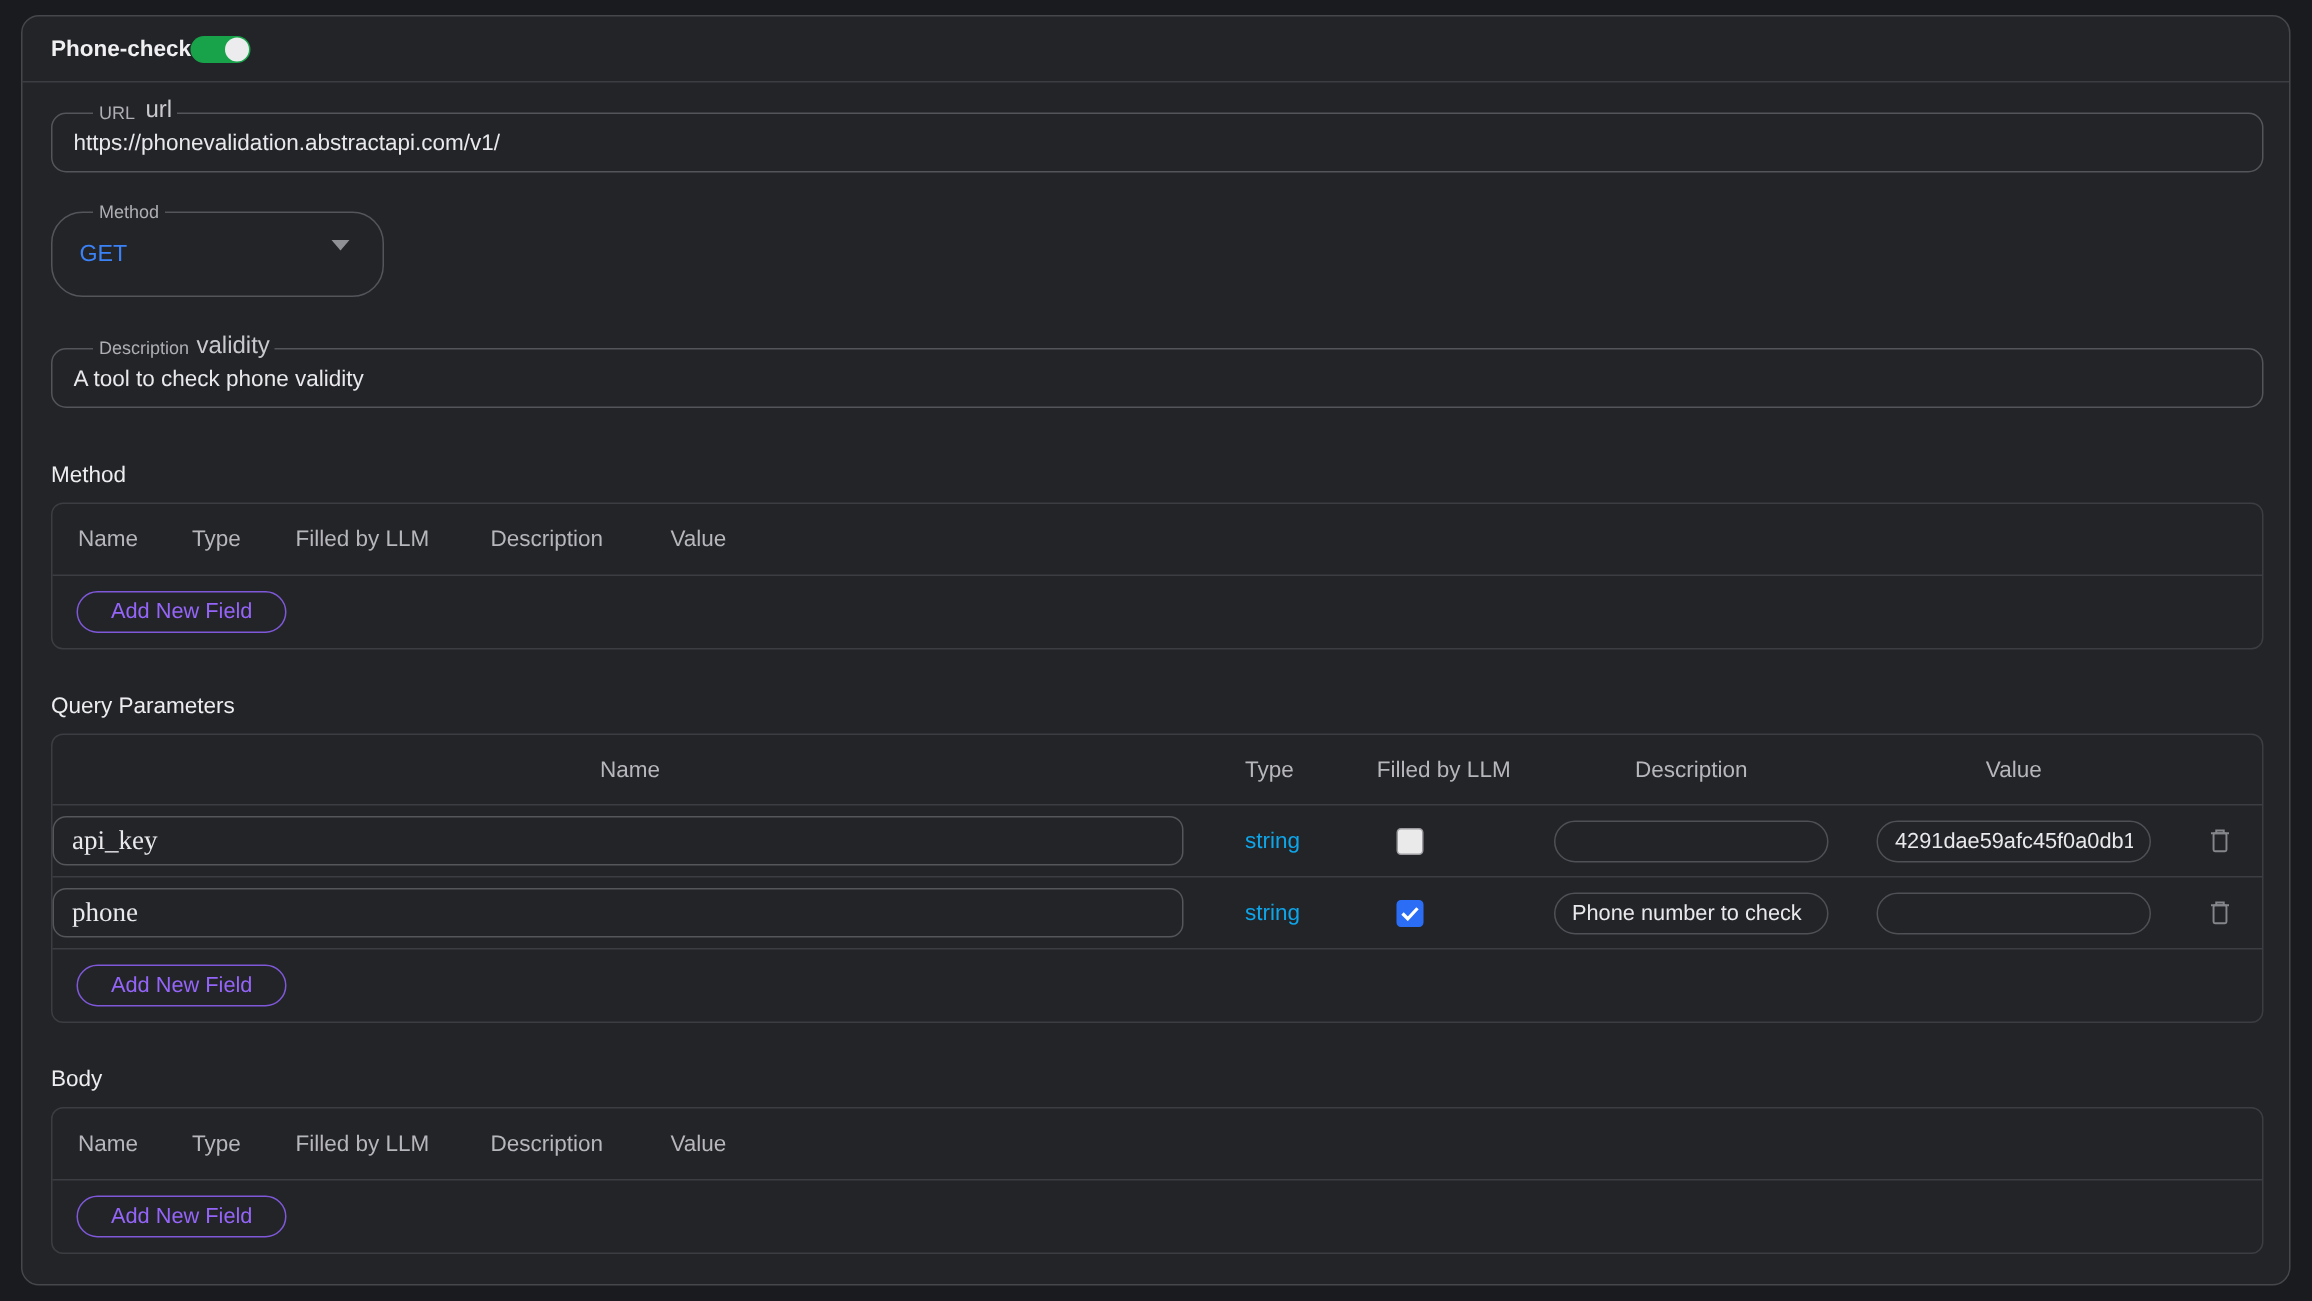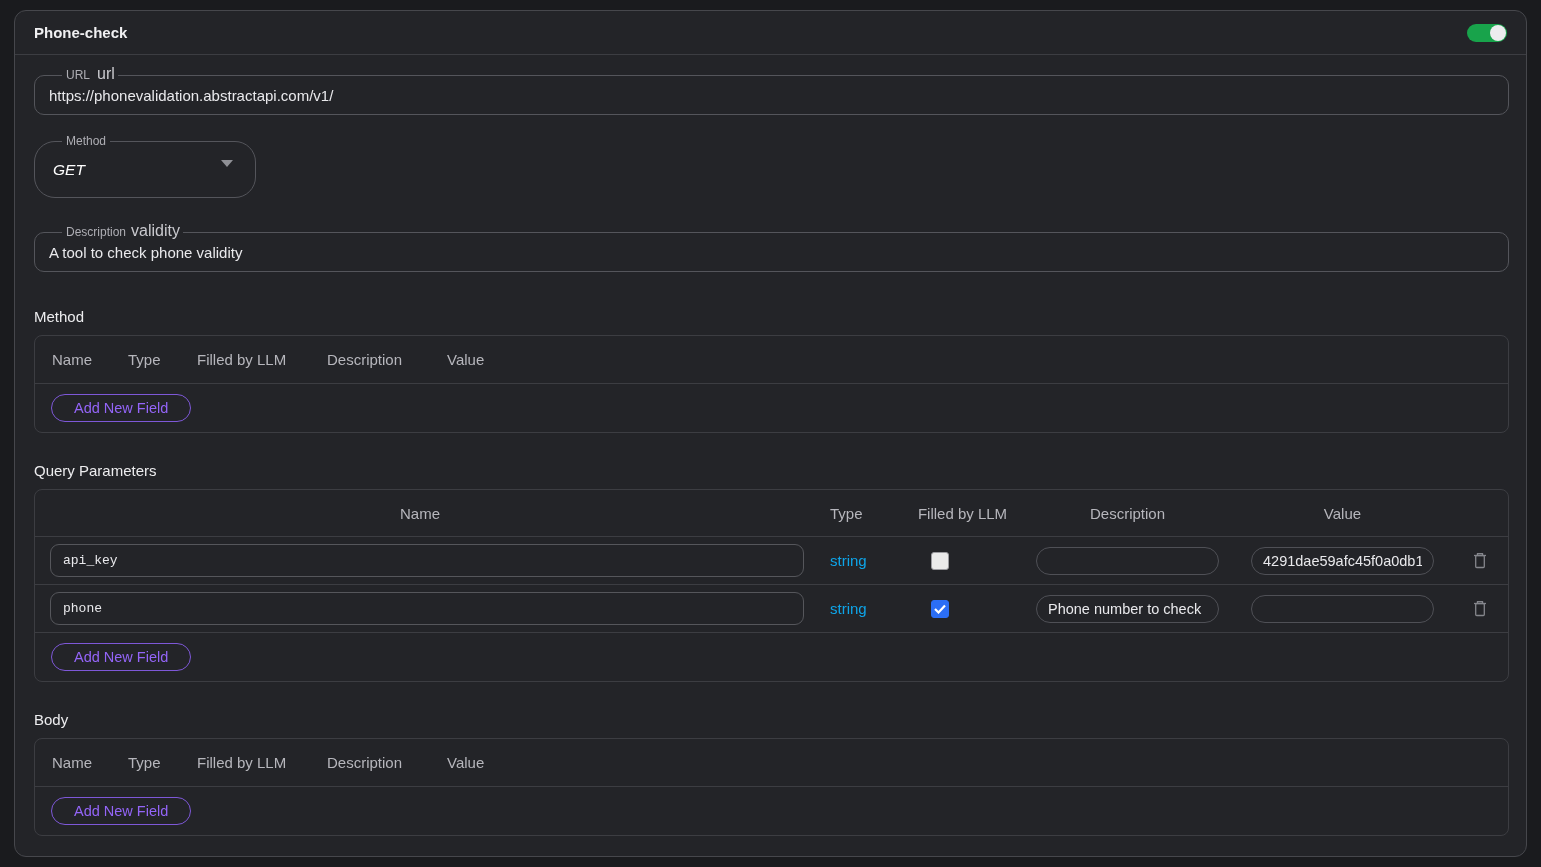--- a/index.html
+++ b/index.html
@@ -2,21 +2,21 @@
 <html><head>
 <meta charset="utf-8">
 <style>
   * { margin:0; padding:0; box-sizing:border-box; }
   html,body { width:1541px; height:867px; background:#1a1b1e; overflow:hidden;
               font-family:"Liberation Sans","DejaVu Sans",sans-serif; }
 
   .card { position:absolute; left:14px; top:10px; width:1513px; height:847px;
           background:#232428; border:1px solid #46474c; border-radius:12px; }
 
-  .titlebar { height:44px; display:flex; align-items:center; justify-content:space-between;
+  .titlebar { height:44px; display:flex; align-items:center; 
               padding:0 19px; border-bottom:1px solid #3c3d42; }
   .title { font-size:15px; font-weight:bold; color:#f0f0f2; }
 
   .toggle { width:40px; height:18px; border-radius:10px; background:#3a3b40; position:relative; cursor:pointer; }
   .toggle.on { background:#18a34b; }
   .toggle .knob { width:16px; height:16px; border-radius:50%; background:#ececee; position:absolute; top:1px; left:1px; }
   .toggle.on .knob { left:auto; right:1px; }
 
   .content { padding:20px 19px 0 19px; }
 
@@ -25,21 +25,21 @@
   .ofield input { width:100%; height:100%; background:transparent; border:0; outline:0;
                   color:#e9e9ec; font-size:15px; font-family:inherit; padding:0 14px; }
   .flabel { position:absolute; top:-8px; left:27px; font-size:12px; color:#aeaeb4;
             background:#232428; padding:0 4px; line-height:15px; }
   .flabel-big { position:absolute; top:-12px; font-size:16px; color:#c9c9ce;
                 background:#232428; padding:0 3px; line-height:19px; }
   .big-url { left:59px; } .big-desc { left:93px; }
 
   .select { position:relative; width:222px; height:57px; border:1px solid #54555b; border-radius:21px;
             display:flex; align-items:center; padding:0 18px; margin-top:26px; cursor:pointer; }
-  .select .val { font-size:15.5px; color:#ffffff;font-style:italic; }
+  .select .val { font-size:15.5px; color:#3b82f6; }
   .caret { position:absolute; right:22px; top:18px; width:0; height:0;
            border-left:6px solid transparent; border-right:6px solid transparent; border-top:7px solid #8f9096; }
 
   .desc-field { margin-top:34px; }
 
   .heading { font-size:15px; color:#ededef; margin:29px 0 9px 0; line-height:18px; }
   .heading.first { margin-top:36px; }
 
   .tbl { width:1475px; border:1px solid #3c3d42; border-radius:8px; }
   .thead { height:48px; display:flex; align-items:center; padding-left:17px;
@@ -49,22 +49,22 @@
   .btnrow { height:48px; display:flex; align-items:center; padding-left:16px; }
   .addbtn { height:28px; padding:0 22px; border-radius:14px; border:1px solid #7e58d8;
             background:transparent; color:#9465f8; font-size:14.5px; font-family:inherit;
             display:flex; align-items:center; cursor:pointer; }
 
   .qgrid { display:grid; grid-template-columns:770px 100px 115px 215px 215px 60px; align-items:center; }
   .qhead { height:47px; border-bottom:1px solid #3c3d42; color:#b6b6bc; font-size:15px; }
   .qhead .cc { text-align:center; }
   .qhead .cl { padding-left:25px; }
   .qrow { height:48px; border-bottom:1px solid #3c3d42; }
-  .name-input { margin-left:15px; width:754px; height:33px; border:1px solid #55565b; border-radius:9px;
-                background:transparent; color:#e9e9ec; font-size:13px; font-family:Liberation Mono, monospace; padding:0 12px; outline:0; }
+  .name-input { width:754px; height:33px; border:1px solid #55565b; border-radius:9px;
+                background:transparent; color:#e9e9ec; font-size:18px; font-family:Liberation Serif, serif; padding:0 12px; outline:0; }
   .type-cell { padding-left:25px; color:#0ea5e9; font-size:15px; }
   .llm-cell { padding-left:26px; }
   .cb { width:18px; height:18px; border-radius:3px; background:#eaeaea; border:1px solid #9b9ba0;
         display:flex; align-items:center; justify-content:center; cursor:pointer; }
   .cb svg { display:none; }
   .cb.on { background:#2b6ef5; border-color:#2b6ef5; }
   .cb.on svg { display:block; }
   .sm-input { width:183px; height:28px; border:1px solid #4f5056; border-radius:14px; justify-self:center;
               background:transparent; color:#e9e9ec; font-size:14.5px; font-family:inherit; padding:0 11px; outline:0; }
   .trash-cell { display:flex; justify-content:center; }

